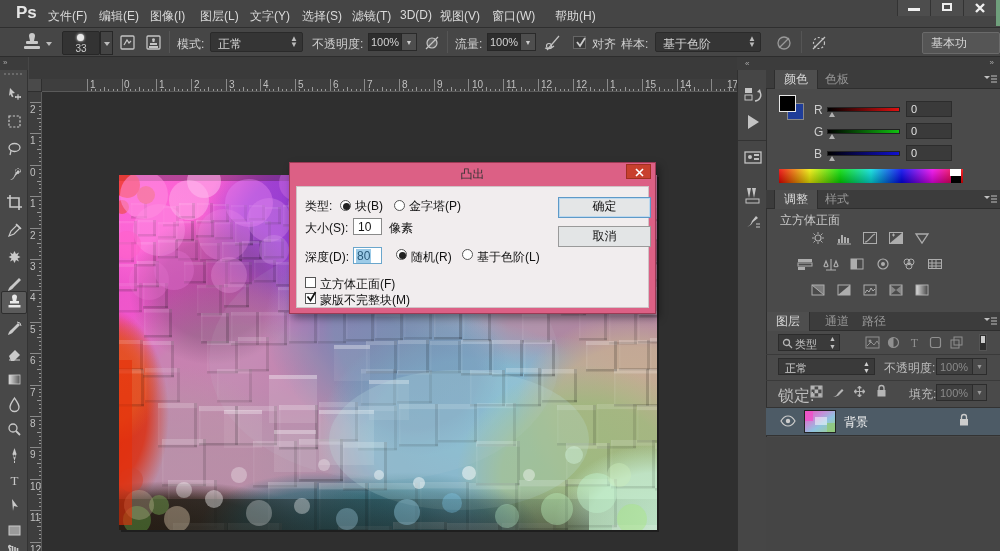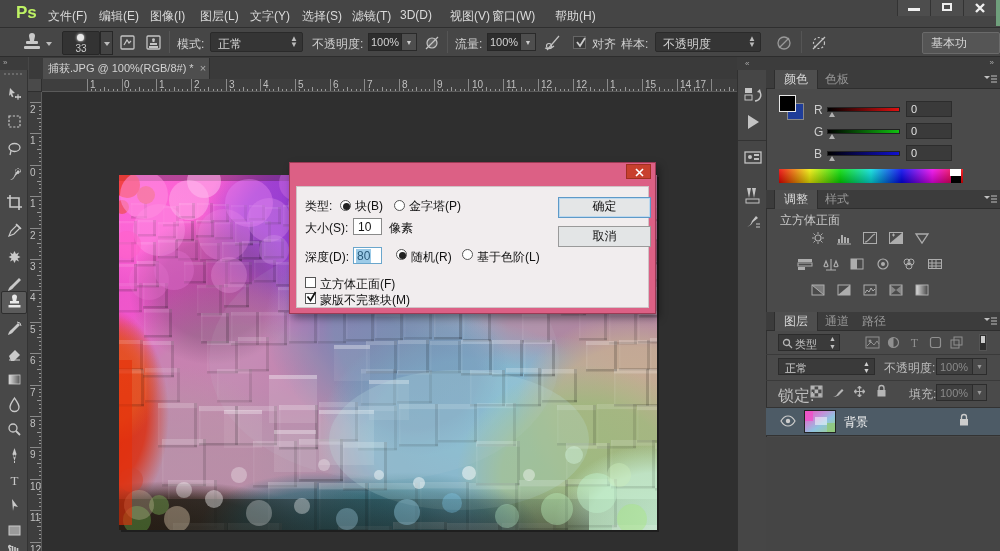--- a/index.html
+++ b/index.html
@@ -1,19 +1,19 @@
 <!DOCTYPE html>
 <html><head><meta charset="utf-8"><style>
 *{margin:0;padding:0;box-sizing:border-box}
 body{font-family:"Liberation Sans",sans-serif}
 #app{position:relative;width:1000px;height:551px;background:#474747;overflow:hidden;font-size:12px;color:#d6d6d6}
 .abs{position:absolute}
 
 #menubar{left:0;top:0;width:1000px;height:28px;background:#454545;border-bottom:1px solid #2f2f2f}
-#pslogo{left:16px;top:3px;font-size:17px;font-weight:bold;color:#bef264;letter-spacing:0px}
+#pslogo{left:16px;top:3px;font-size:17px;font-weight:bold;color:#e5e5e5;letter-spacing:0px}
 .menuitem{top:8px;font-size:12px;color:#dadada}
 #winbtns{right:4px;top:0;height:16px;display:flex}
 .winbtn{width:33px;height:16px;background:#4d4d4d;border-left:1px solid #333;color:#f0f0f0;text-align:center;font-size:10px;line-height:15px;font-weight:bold}
 #greenstrip{right:0;top:0;width:4px;height:26px;background:#6f9f7c}
 
 #optbar{left:0;top:29px;width:1000px;height:28px;background:#464646;border-bottom:1px solid #2d2d2d}
 .sep{top:31px;width:1px;height:22px;background:#383838;border-right:1px solid #555}
 .olabel{top:36px;font-size:12px;color:#cfcfcf}
 .obox{background:#333;border:1px solid #272727;border-radius:2px}
 .dropbox{top:32px;height:20px;background:#353535;border:1px solid #2a2a2a;border-radius:2px;color:#d2d2d2}
@@ -56,21 +56,21 @@
 <div id="menubar" class="abs"></div>
 <div id="pslogo" class="abs">Ps</div>
 <span class="abs menuitem" style="left:48px">文件(F)</span>
 <span class="abs menuitem" style="left:99px">编辑(E)</span>
 <span class="abs menuitem" style="left:150px">图像(I)</span>
 <span class="abs menuitem" style="left:200px">图层(L)</span>
 <span class="abs menuitem" style="left:250px">文字(Y)</span>
 <span class="abs menuitem" style="left:302px">选择(S)</span>
 <span class="abs menuitem" style="left:352px">滤镜(T)</span>
 <span class="abs menuitem" style="left:400px">3D(D)</span>
-<span class="abs menuitem" style="left:450px">视图(V)</span>
+<span class="abs menuitem" style="left:440px">视图(V)</span>
 <span class="abs menuitem" style="left:492px">窗口(W)</span>
 <span class="abs menuitem" style="left:555px">帮助(H)</span>
 <div id="winbtns" class="abs">
 <div class="winbtn">
         <div style="margin:8px auto 0;width:12px;height:3px;background:#efefef"></div>
       </div>
       <div class="winbtn">
         <div style="margin:3px auto 0;width:10px;height:8px;border:2px solid #efefef"></div>
       </div>
       <div class="winbtn"><svg width="12" height="12" style="margin-top:2px" viewBox="0 0 12 12">
@@ -134,21 +134,21 @@
         <circle cx="6" cy="12" r="2.5"></circle>
       </g>
     </svg>
 <div class="abs" style="left:573px;top:36px;width:13px;height:13px;background:#3a3a3a;border:1px solid #666"></div>
 <svg class="abs" style="left:574px;top:35px" width="14" height="14" viewBox="0 0 14 14">
       <path d="M3 7l3 4 5-8" stroke="#ccc" stroke-width="1.8" fill="none"></path>
     </svg>
 <span class="abs olabel" style="left:592px">对齐</span>
 <span class="abs olabel" style="left:621px">样本:</span>
 <div class="abs dropbox" style="left:655px;width:106px">
-      <span style="position:absolute;left:7px;top:3px;font-size:12px">不透明度</span>
+      <span style="position:absolute;left:7px;top:3px;font-size:12px">基于色阶</span>
       <span class="updn">▲<br>▼</span>
     </div>
 <svg class="abs" style="left:775px;top:34px" width="18" height="18" viewBox="0 0 18 18">
       <g stroke="#9a9a9a" fill="none" stroke-width="1.3">
         <circle cx="9" cy="9" r="6" fill="#555" fill-opacity="0.5"></circle>
         <path d="M4 14L14 4"></path>
       </g>
     </svg>
 <div class="abs sep" style="left:801px"></div>
 <svg class="abs" style="left:810px;top:34px" width="18" height="18" viewBox="0 0 18 18">
@@ -232,21 +232,20 @@
       <path d="M6 2l6 8-4-1-1 5z" fill="#c9c9c9"></path>
     </svg>
 <svg class="abs tool" style="top:522px" width="17" height="17" viewBox="0 0 17 17">
       <rect x="3" y="4" width="11" height="9" fill="#9a9a9a" stroke="#c9c9c9" stroke-width="1"></rect>
     </svg>
 <svg class="abs tool" style="top:540px" width="17" height="17" viewBox="0 0 17 17">
       <path d="M4 15V8m2.5 7V6m2.5 9V7m2.5 8V8M4 10c0-2-2-3-1-4s2 1 2 1" stroke="#c9c9c9" stroke-width="1.6" fill="none"></path>
     </svg>
 
 <div id="tabbar" class="abs"></div>
-<div id="doctab" class="abs">捕获.JPG @ 100%(RGB/8#) *&nbsp;&nbsp;<span style="color:#aaa">×</span></div>
 <div id="canvas" class="abs"></div>
 <div id="hruler" class="abs">
       <div class="htickm" style="left:45px"></div>
 <div class="rlabel" style="left:48px">1</div>
 <div class="htick" style="left:49px;height:2px"></div>
 <div class="htick" style="left:53px;height:2px"></div>
 <div class="htick" style="left:58px;height:2px"></div>
 <div class="htick" style="left:62px;height:4px"></div>
 <div class="htick" style="left:66px;height:2px"></div>
 <div class="htick" style="left:71px;height:2px"></div>
@@ -398,21 +397,21 @@
 <div class="htickm" style="left:635px"></div>
 <div class="rlabel" style="left:638px">14</div>
 <div class="htick" style="left:639px;height:2px"></div>
 <div class="htick" style="left:643px;height:2px"></div>
 <div class="htick" style="left:648px;height:2px"></div>
 <div class="htick" style="left:652px;height:4px"></div>
 <div class="htick" style="left:656px;height:2px"></div>
 <div class="htick" style="left:661px;height:2px"></div>
 <div class="htick" style="left:665px;height:2px"></div>
 <div class="htickm" style="left:669px"></div>
-<div class="rlabel" style="left:653px">17</div>
+<div class="rlabel" style="left:685px">17</div>
 <div class="htick" style="left:674px;height:2px"></div>
 <div class="htick" style="left:678px;height:2px"></div>
 <div class="htick" style="left:682px;height:2px"></div>
 <div class="htick" style="left:687px;height:4px"></div>
 <div class="htick" style="left:691px;height:2px"></div>
     </div>
 <div id="vruler" class="abs">
       <div class="vtickm" style="top:23px"></div>
 <div class="vlabel" style="top:25px">2</div>
 <div class="vtick" style="top:27px;width:2px"></div>
@@ -2005,20 +2004,21 @@
         <circle cx="260" cy="300" r="5" fill="#ffffff" opacity="0.45"></circle>
         <circle cx="205" cy="290" r="6" fill="#ffffff" opacity="0.3"></circle>
         <circle cx="120" cy="300" r="8" fill="#ffffff" opacity="0.3"></circle>
         <circle cx="410" cy="300" r="6" fill="#ffffff" opacity="0.4"></circle>
         <circle cx="455" cy="280" r="9" fill="#ddffee" opacity="0.35"></circle>
         <circle cx="500" cy="300" r="12" fill="#cdeebb" opacity="0.4"></circle>
         <rect x="0" y="185" width="13" height="165" fill="#e62e08" opacity="0.6"></rect>
       </svg></div>
 
 <div class="abs" style="left:289px;top:162px;width:367px;height:152px;background:#dc6085;border:1px solid #9c3a55;box-shadow:3px 4px 8px rgba(0,0,0,0.4)">
+<div style="position:absolute;left:0;top:0;width:100%;height:23px;text-align:center;font-size:12px;color:#333;line-height:22px">凸出</div>
 <div style="position:absolute;right:4px;top:1px;width:25px;height:15px;background:#c8402e;border:1px solid #a03020;"><svg width="9" height="9" style="margin:3px 0 0 8px" viewBox="0 0 9 9">
           <path d="M1 1l7 7M8 1L1 8" stroke="#fff" stroke-width="1.6"></path>
         </svg></div>
 <div style="position:absolute;left:6px;top:23px;width:353px;height:122px;background:#f1edee;border:1px solid #cfc3c6;font-size:12px;color:#111">
 <span style="position:absolute;left:8px;top:11px">类型:</span>
 <span style="position:absolute;left:43px;top:13px;width:11px;height:11px;border-radius:50%;background:#fff;border:1px solid #555"></span>
 <span style="position:absolute;left:46px;top:16px;width:7px;height:7px;border-radius:50%;background:#222"></span>
 <span style="position:absolute;left:58px;top:11px">块(B)</span>
 <span style="position:absolute;left:97px;top:13px;width:11px;height:11px;border-radius:50%;background:#fff;border:1px solid #555"></span>
 <span style="position:absolute;left:112px;top:11px">金字塔(P)</span>
@@ -2177,21 +2177,21 @@
 <svg class="abs" style="left:148px;top:226px" width="16" height="14" viewBox="0 0 16 14">
         <defs>
           <linearGradient id="gm">
             <stop offset="0" stop-color="#ddd"></stop>
             <stop offset="1" stop-color="#444"></stop>
           </linearGradient>
         </defs>
         <rect x="2" y="2" width="12" height="10" fill="url(#gm)" stroke="#adadad"></rect>
       </svg>
 <div class="ptabbar" style="top:255px"></div>
-<div class="ptab act" style="left:8px;top:255px">图层</div>
+<div class="ptab act" style="left:0;top:255px">图层</div>
 <div class="ptab" style="left:50px;top:255px">通道</div>
 <div class="ptab" style="left:87px;top:255px">路径</div>
 <svg class="abs" style="left:218px;top:260px" width="13" height="9" viewBox="0 0 13 9">
         <path d="M0 1l3 3 3-3z" fill="#c0c0c0"></path>
         <path d="M7 1h6M7 4h6M7 7h6" stroke="#c0c0c0" stroke-width="1.2"></path>
       </svg>
 <div class="abs" style="left:12px;top:277px;width:62px;height:17px;background:#3a3a3a;border:1px solid #2c2c2c;color:#c0c0c0;font-size:11px">
         <svg style="position:absolute;left:3px;top:3px" width="11" height="11" viewBox="0 0 11 11">
           <circle cx="4.5" cy="4.5" r="3" fill="none" stroke="#b5b5b5" stroke-width="1.3"></circle>
           <path d="M7 7l3 3" stroke="#b5b5b5" stroke-width="1.3"></path>

